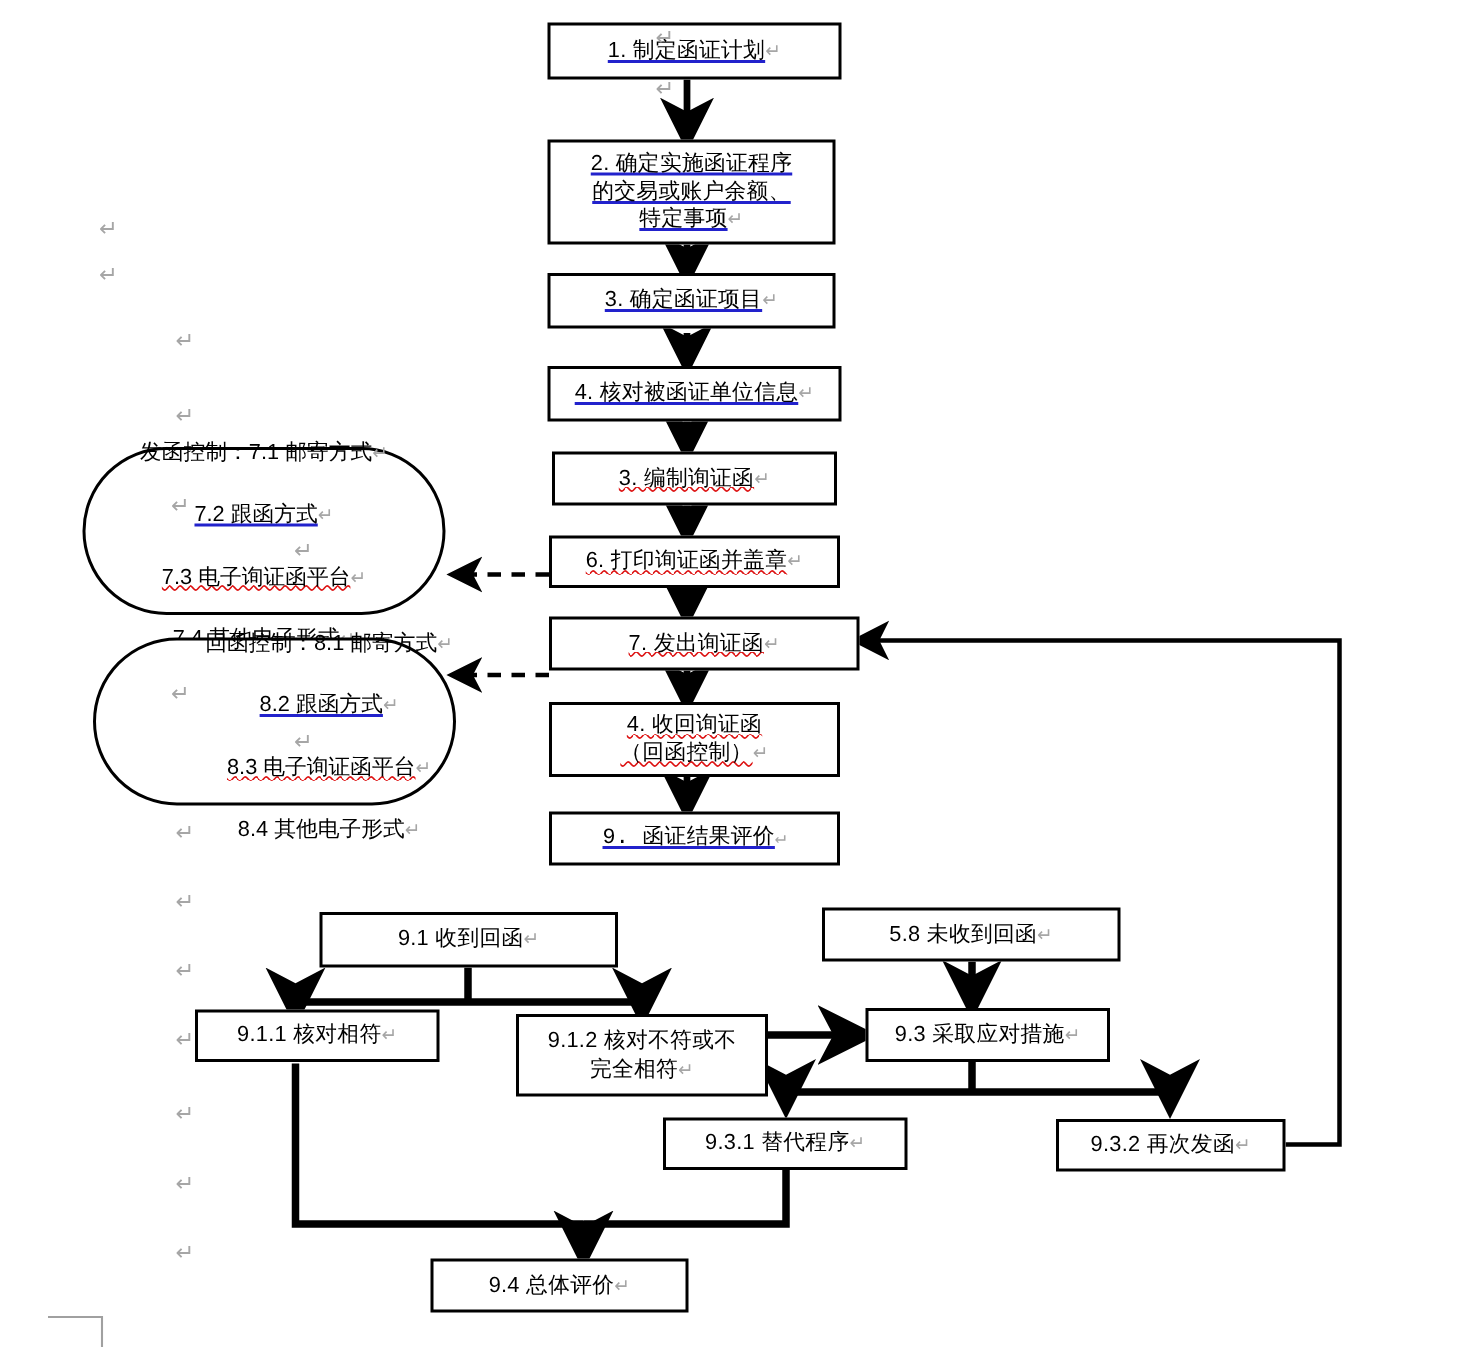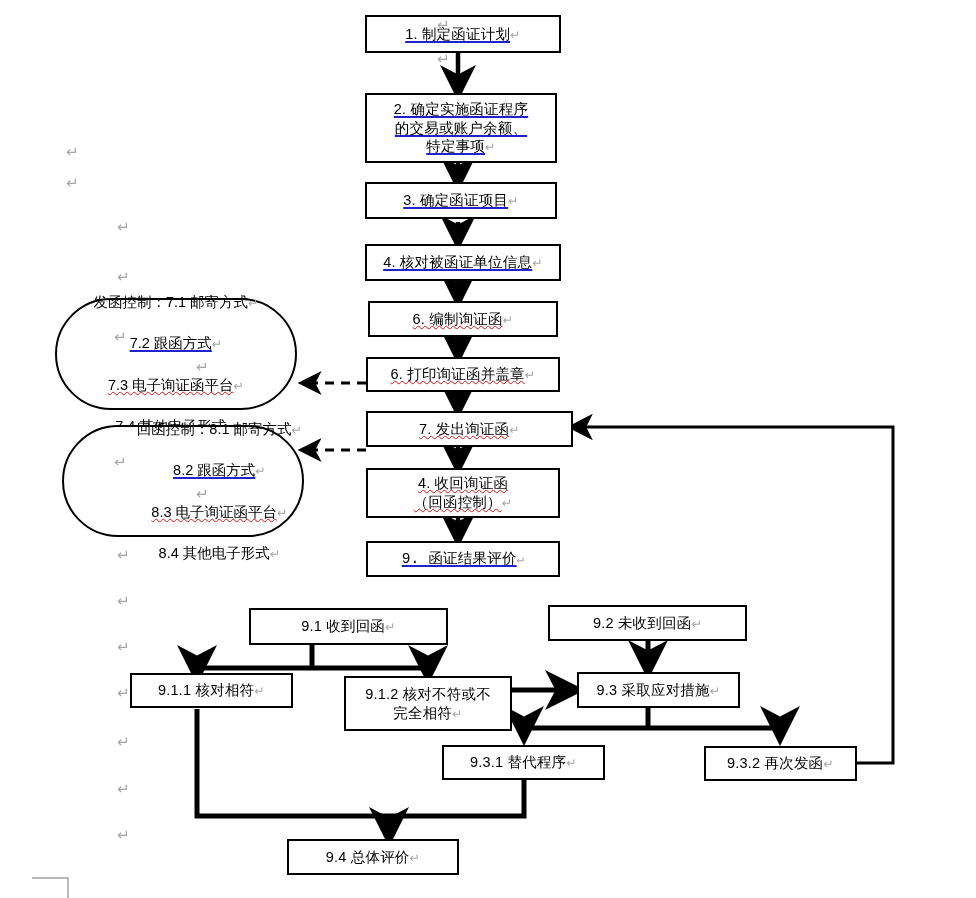--- a/index.html
+++ b/index.html
@@ -137,21 +137,21 @@
 
   <div class="node" style="left:365px;top:182px;width:192px;height:37px;">
     <span class="txt"><span class="u-blue">3. 确定函证项目</span><span class="ret">↵</span></span>
   </div>
 
   <div class="node" style="left:365px;top:244px;width:196px;height:37px;">
     <span class="txt"><span class="u-blue">4. 核对被函证单位信息</span><span class="ret">↵</span></span>
   </div>
 
   <div class="node" style="left:368px;top:301px;width:190px;height:36px;">
-    <span class="txt"><span class="u-red">6. 编制询证函</span><span class="ret">↵</span></span>
+    <span class="txt"><span class="u-red">3. 编制询证函</span><span class="ret">↵</span></span>
   </div>
 
   <div class="node" style="left:366px;top:357px;width:194px;height:35px;">
     <span class="txt"><span class="u-red">6. 打印询证函并盖章</span><span class="ret">↵</span></span>
   </div>
 
   <div class="node" style="left:366px;top:411px;width:207px;height:36px;">
     <span class="txt"><span class="u-red">7. 发出询证函</span><span class="ret">↵</span></span>
   </div>
 
@@ -175,26 +175,26 @@
 
   <div class="stadium" style="left:62px;top:425px;width:242px;height:112px;justify-content:flex-end;">
     <span class="txt" style="text-align:center;">
       <span>回函控制：8.1 邮寄方式</span><span class="ret">↵</span><br>
       <span class="u-blue">8.2 跟函方式</span><span class="ret">↵</span><br>
       <span class="u-red">8.3 电子询证函平台</span><span class="ret">↵</span><br>
       <span>8.4 其他电子形式</span><span class="ret">↵</span>
     </span>
   </div>
 
-  <div class="node" style="left:213px;top:608px;width:199px;height:37px;margin-left:36px;">
+  <div class="node" style="left:213px;top:608px;width:199px;height:37px;">
     <span class="txt"><span>9.1 收到回函</span><span class="ret">↵</span></span>
   </div>
 
   <div class="node" style="left:548px;top:605px;width:199px;height:36px;">
-    <span class="txt"><span>9.2 未收到回函</span><span class="ret">↵</span></span>
+    <span class="txt"><span>5.8 未收到回函</span><span class="ret">↵</span></span>
   </div>
 
   <div class="node" style="left:116px;top:673px;width:163px;height:35px;margin-left:14px;">
     <span class="txt"><span>9.1.1 核对相符</span><span class="ret">↵</span></span>
   </div>
 
   <div class="node" style="left:344px;top:676px;width:168px;height:55px;">
     <span class="txt"><span>9.1.2 核对不符或不
 完全相符</span><span class="ret">↵</span></span>
   </div>

